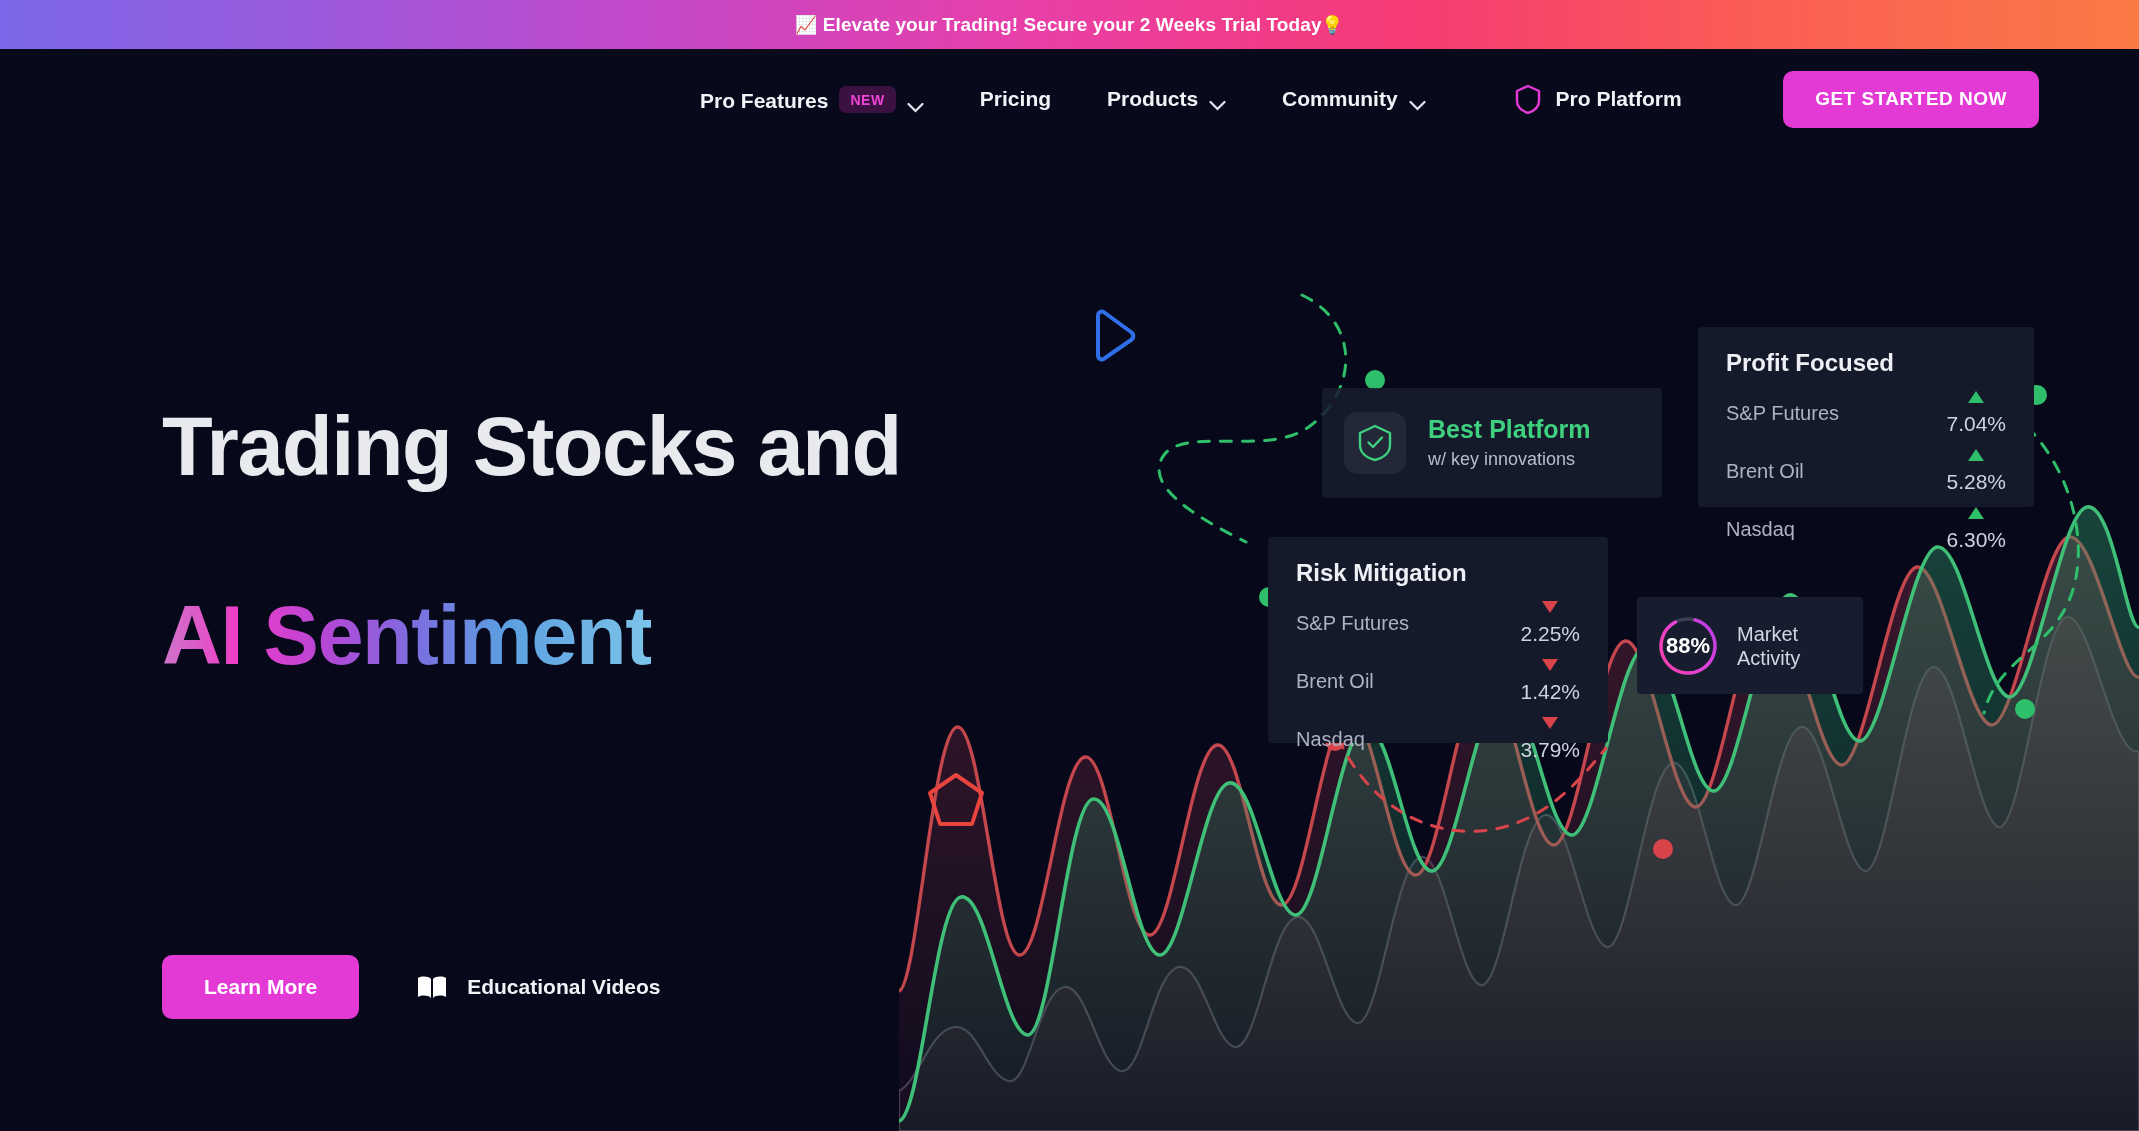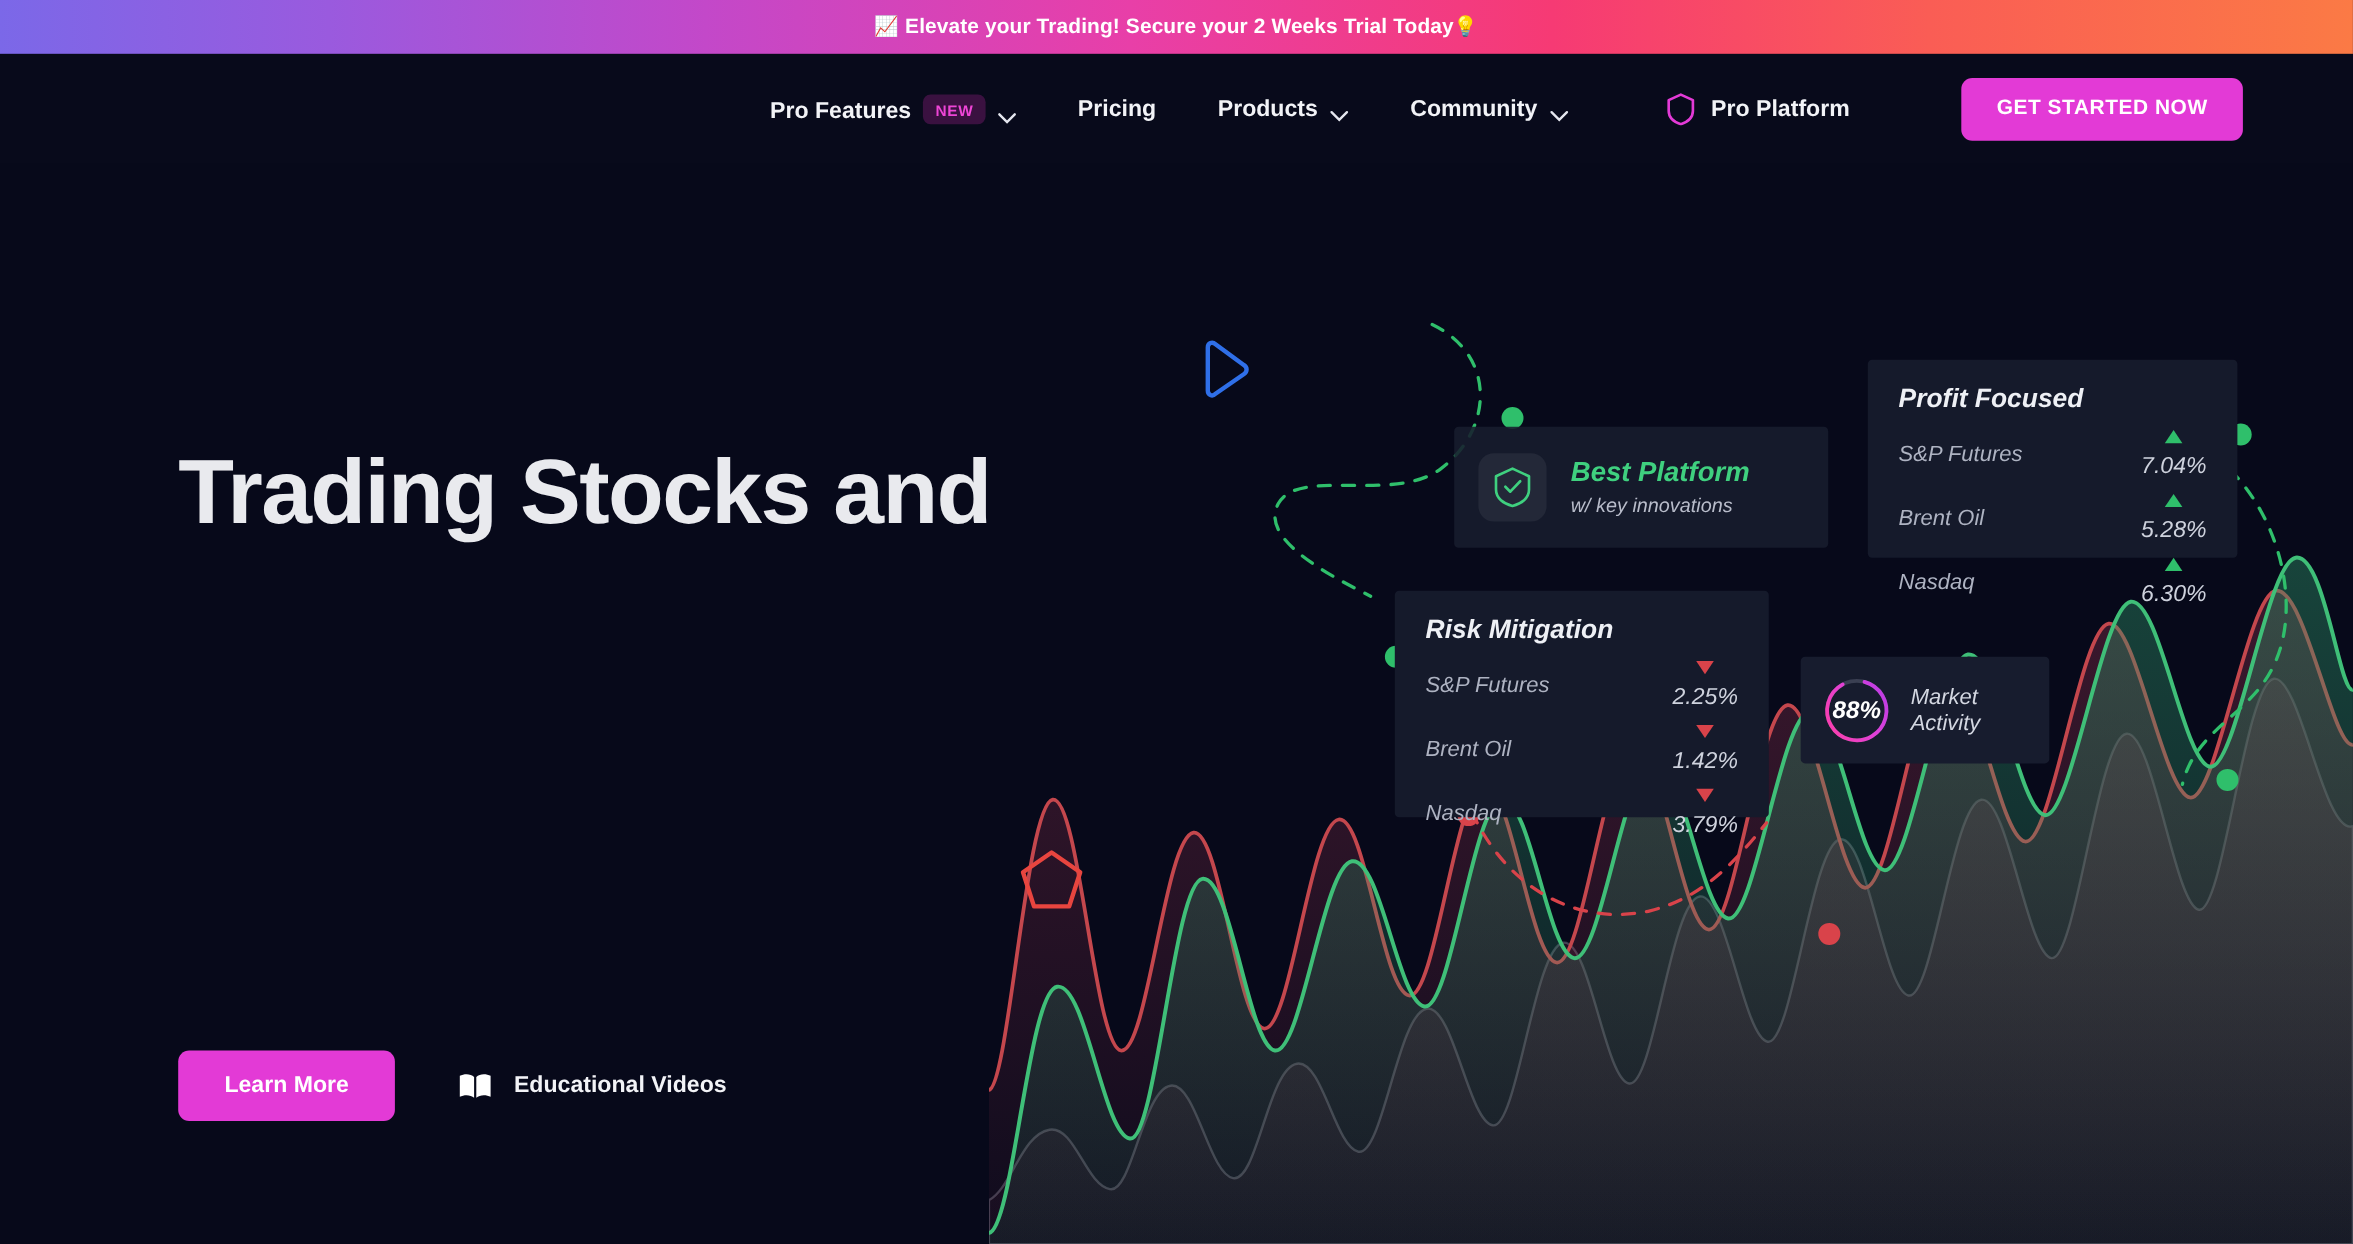--- a/index.html
+++ b/index.html
@@ -79,21 +79,21 @@
   }
   .edu-link { display:flex; align-items:center; gap:20px; cursor:pointer; }
   .book-ico { width:30px; height:24px; display:block; }
   .edu-label { font-size:21px; font-weight:bold; color:#f2f3f7; }
 
   
   .art { position:absolute; inset:0; z-index:10; }
   .art svg { position:absolute; }
 
   
-  .card { position:absolute; border-radius:4px; z-index:30;font-style:italic; }
+  .card { position:absolute; border-radius:4px; z-index:30; }
 
   .card-best {
     left:1322px; top:388px; width:340px; height:110px;
     background:rgba(24,28,45,.88);
     display:flex; align-items:center; padding:0 22px; gap:22px;
   }
   .best-icon-box {
     width:62px; height:62px; border-radius:14px; background:#232838;
     display:flex; align-items:center; justify-content:center; flex:none;
   }
@@ -272,20 +272,21 @@
 
   <svg width="62" height="60" style="left:925px; top:770px;" viewBox="0 0 62 60">
     <path d="M31 5 L57 23 L47 54 L15 54 L5 23 Z" fill="none" stroke="#e8453f" stroke-width="4" stroke-linejoin="round"></path>
   </svg>
 </div>
 
 <div class="hero-copy">
   <h1 class="hero-h1">
     <span>Trading Stocks and</span><br>
     <br>
+    <span class="hero-accent">AI Sentiment</span>
   </h1>
 </div>
 
 <div class="hero-actions">
   <button class="learn-btn">Learn More</button>
   <div class="edu-link">
     <svg class="book-ico" viewBox="0 0 30 24">
       <path d="M1 3 C5 1 11 1 14 4 V23 C11 20 5 20 1 22 Z" fill="#ffffff"></path>
       <path d="M29 3 C25 1 19 1 16 4 V23 C19 20 25 20 29 22 Z" fill="#ffffff"></path>
     </svg>

